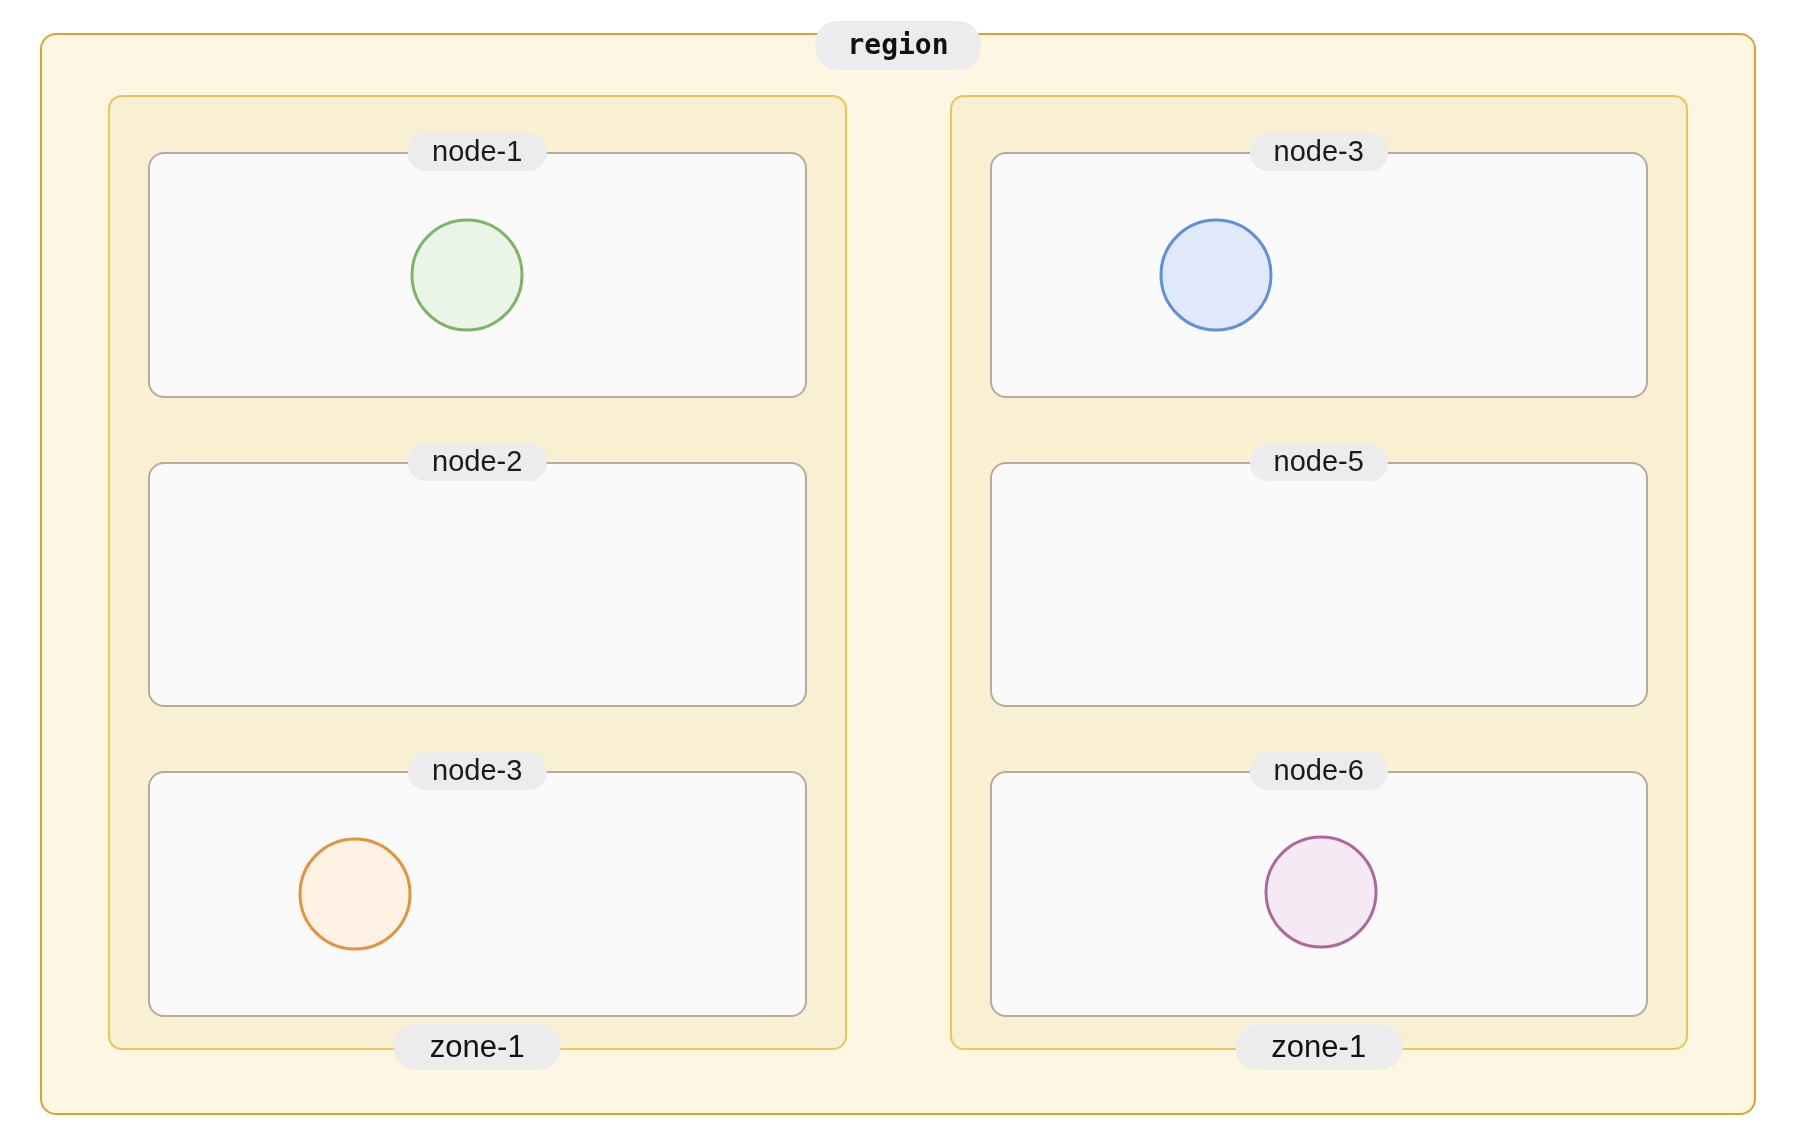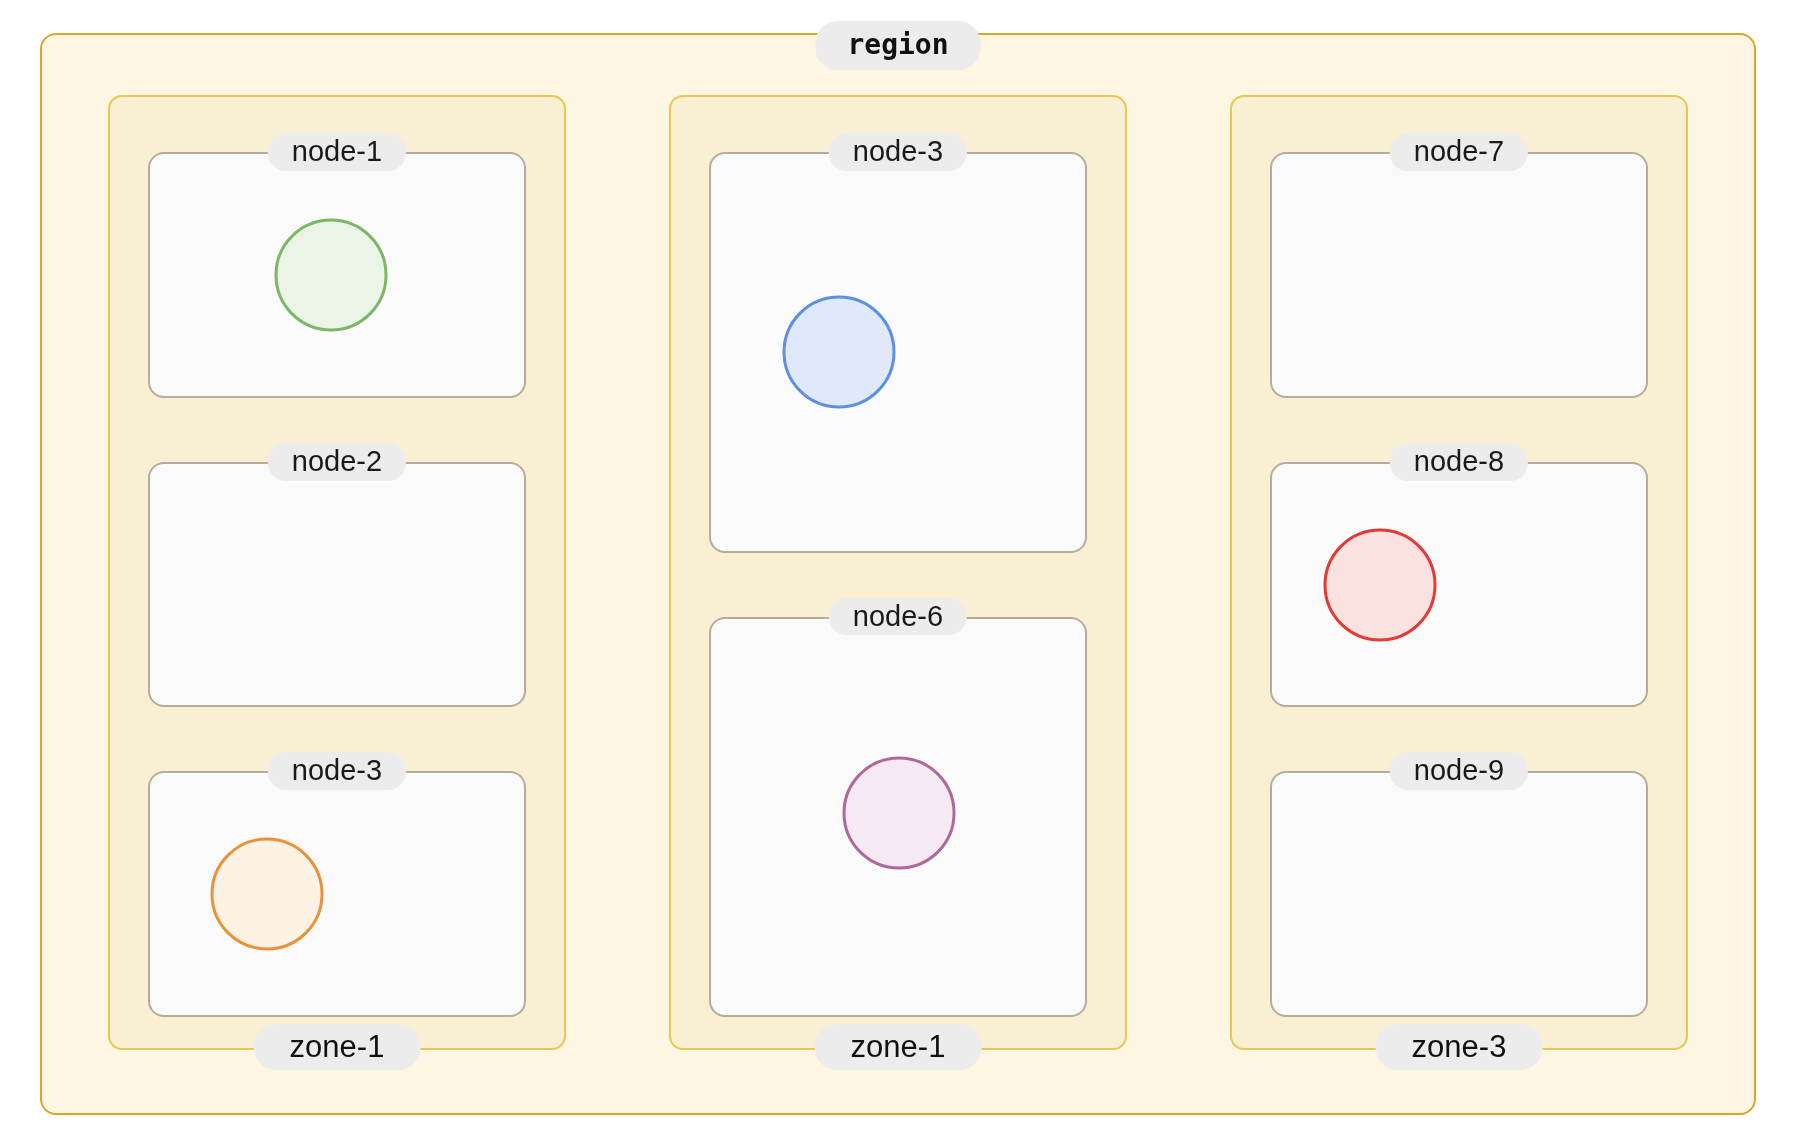--- a/index.html
+++ b/index.html
@@ -120,40 +120,27 @@
         <div class="pill zone-label">zone-1</div>
       </div>
 
       <div class="zone">
         <div class="nodes">
           <div class="node">
             <div class="pill node-label">node-3</div>
             <div class="circle" style="border-color: rgb(95, 143, 223); background: rgb(223, 233, 249); left: 34.3%; top: 50%;"></div>
           </div>
           <div class="node">
+            <div class="pill node-label">node-5</div>
+
+          </div>
+          <div class="node">
             <div class="pill node-label">node-6</div>
             <div class="circle" style="border-color: rgb(175, 104, 152); background: rgb(245, 234, 243); left: 50.4%; top: 49%;"></div>
           </div>
         </div>
         <div class="pill zone-label">zone-1</div>
       </div>
 
-      <div class="zone">
-        <div class="nodes">
-          <div class="node">
-            <div class="pill node-label">node-7</div>
-
-          </div>
-          <div class="node">
-            <div class="pill node-label">node-8</div>
-            <div class="circle" style="border-color: rgb(226, 59, 53); background: rgb(251, 226, 225); left: 28.8%; top: 50%;"></div>
-          </div>
-          <div class="node">
-            <div class="pill node-label">node-9</div>
-
-          </div>
-        </div>
-        <div class="pill zone-label">zone-3</div>
-      </div>
 
     </div>
   </div>
 </div>
 
 </body></html>

